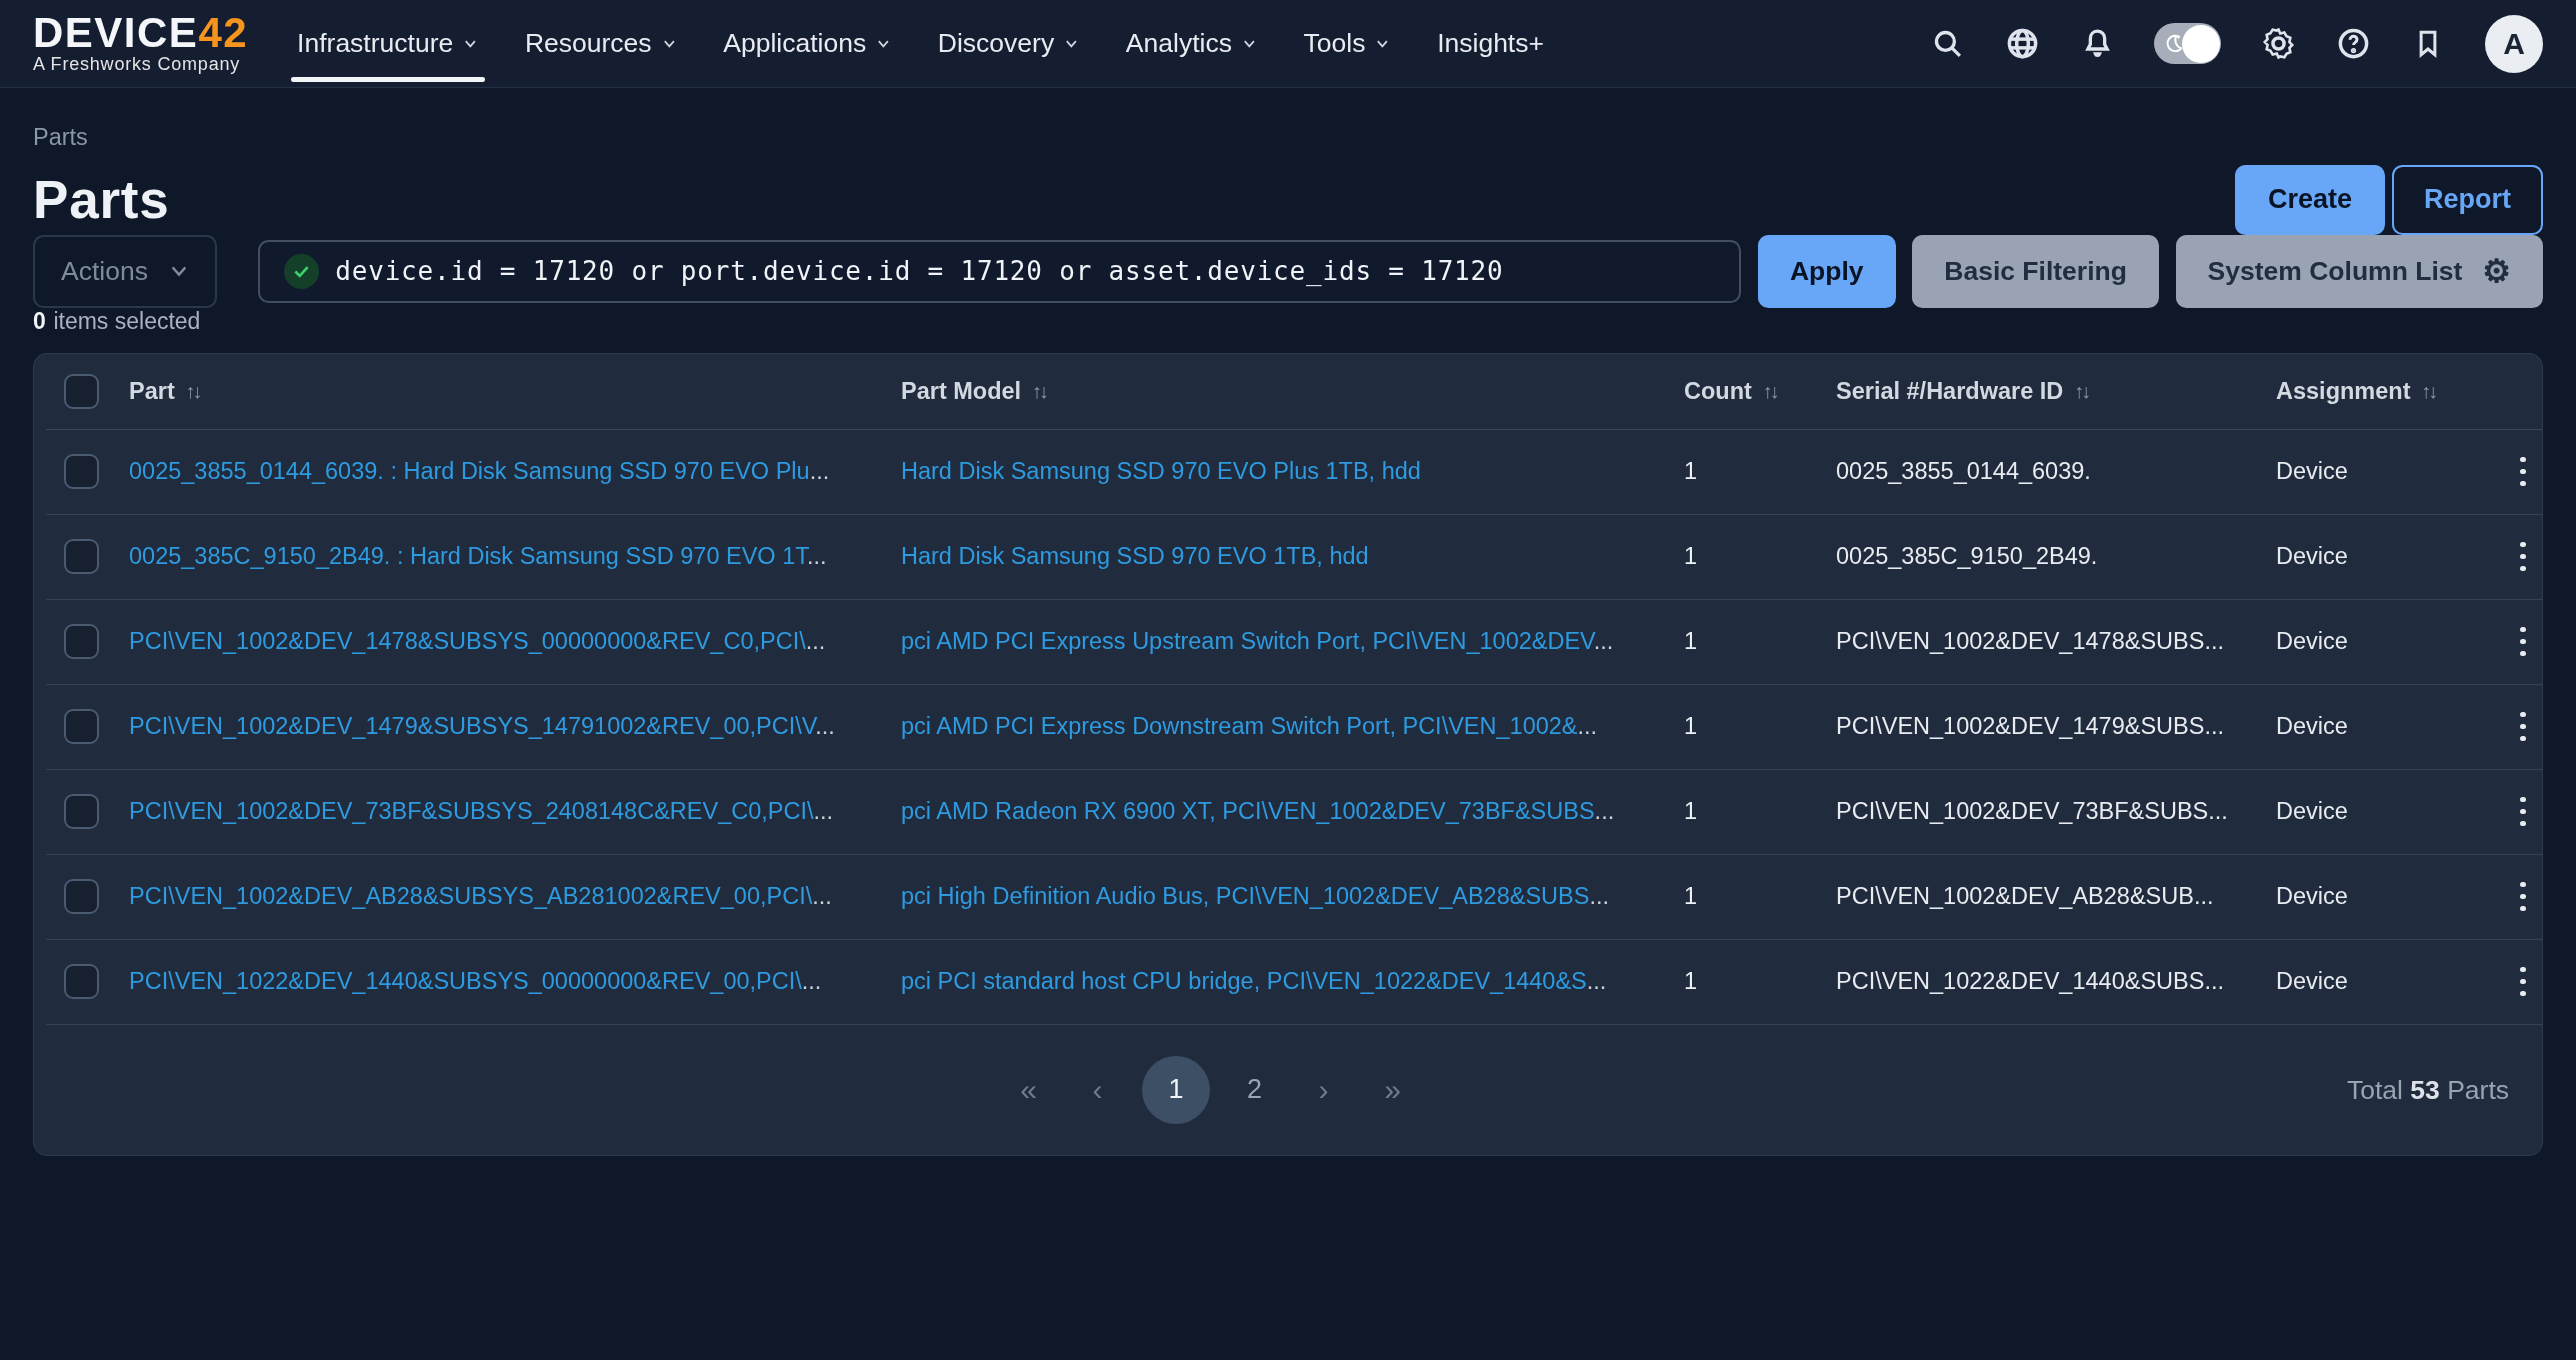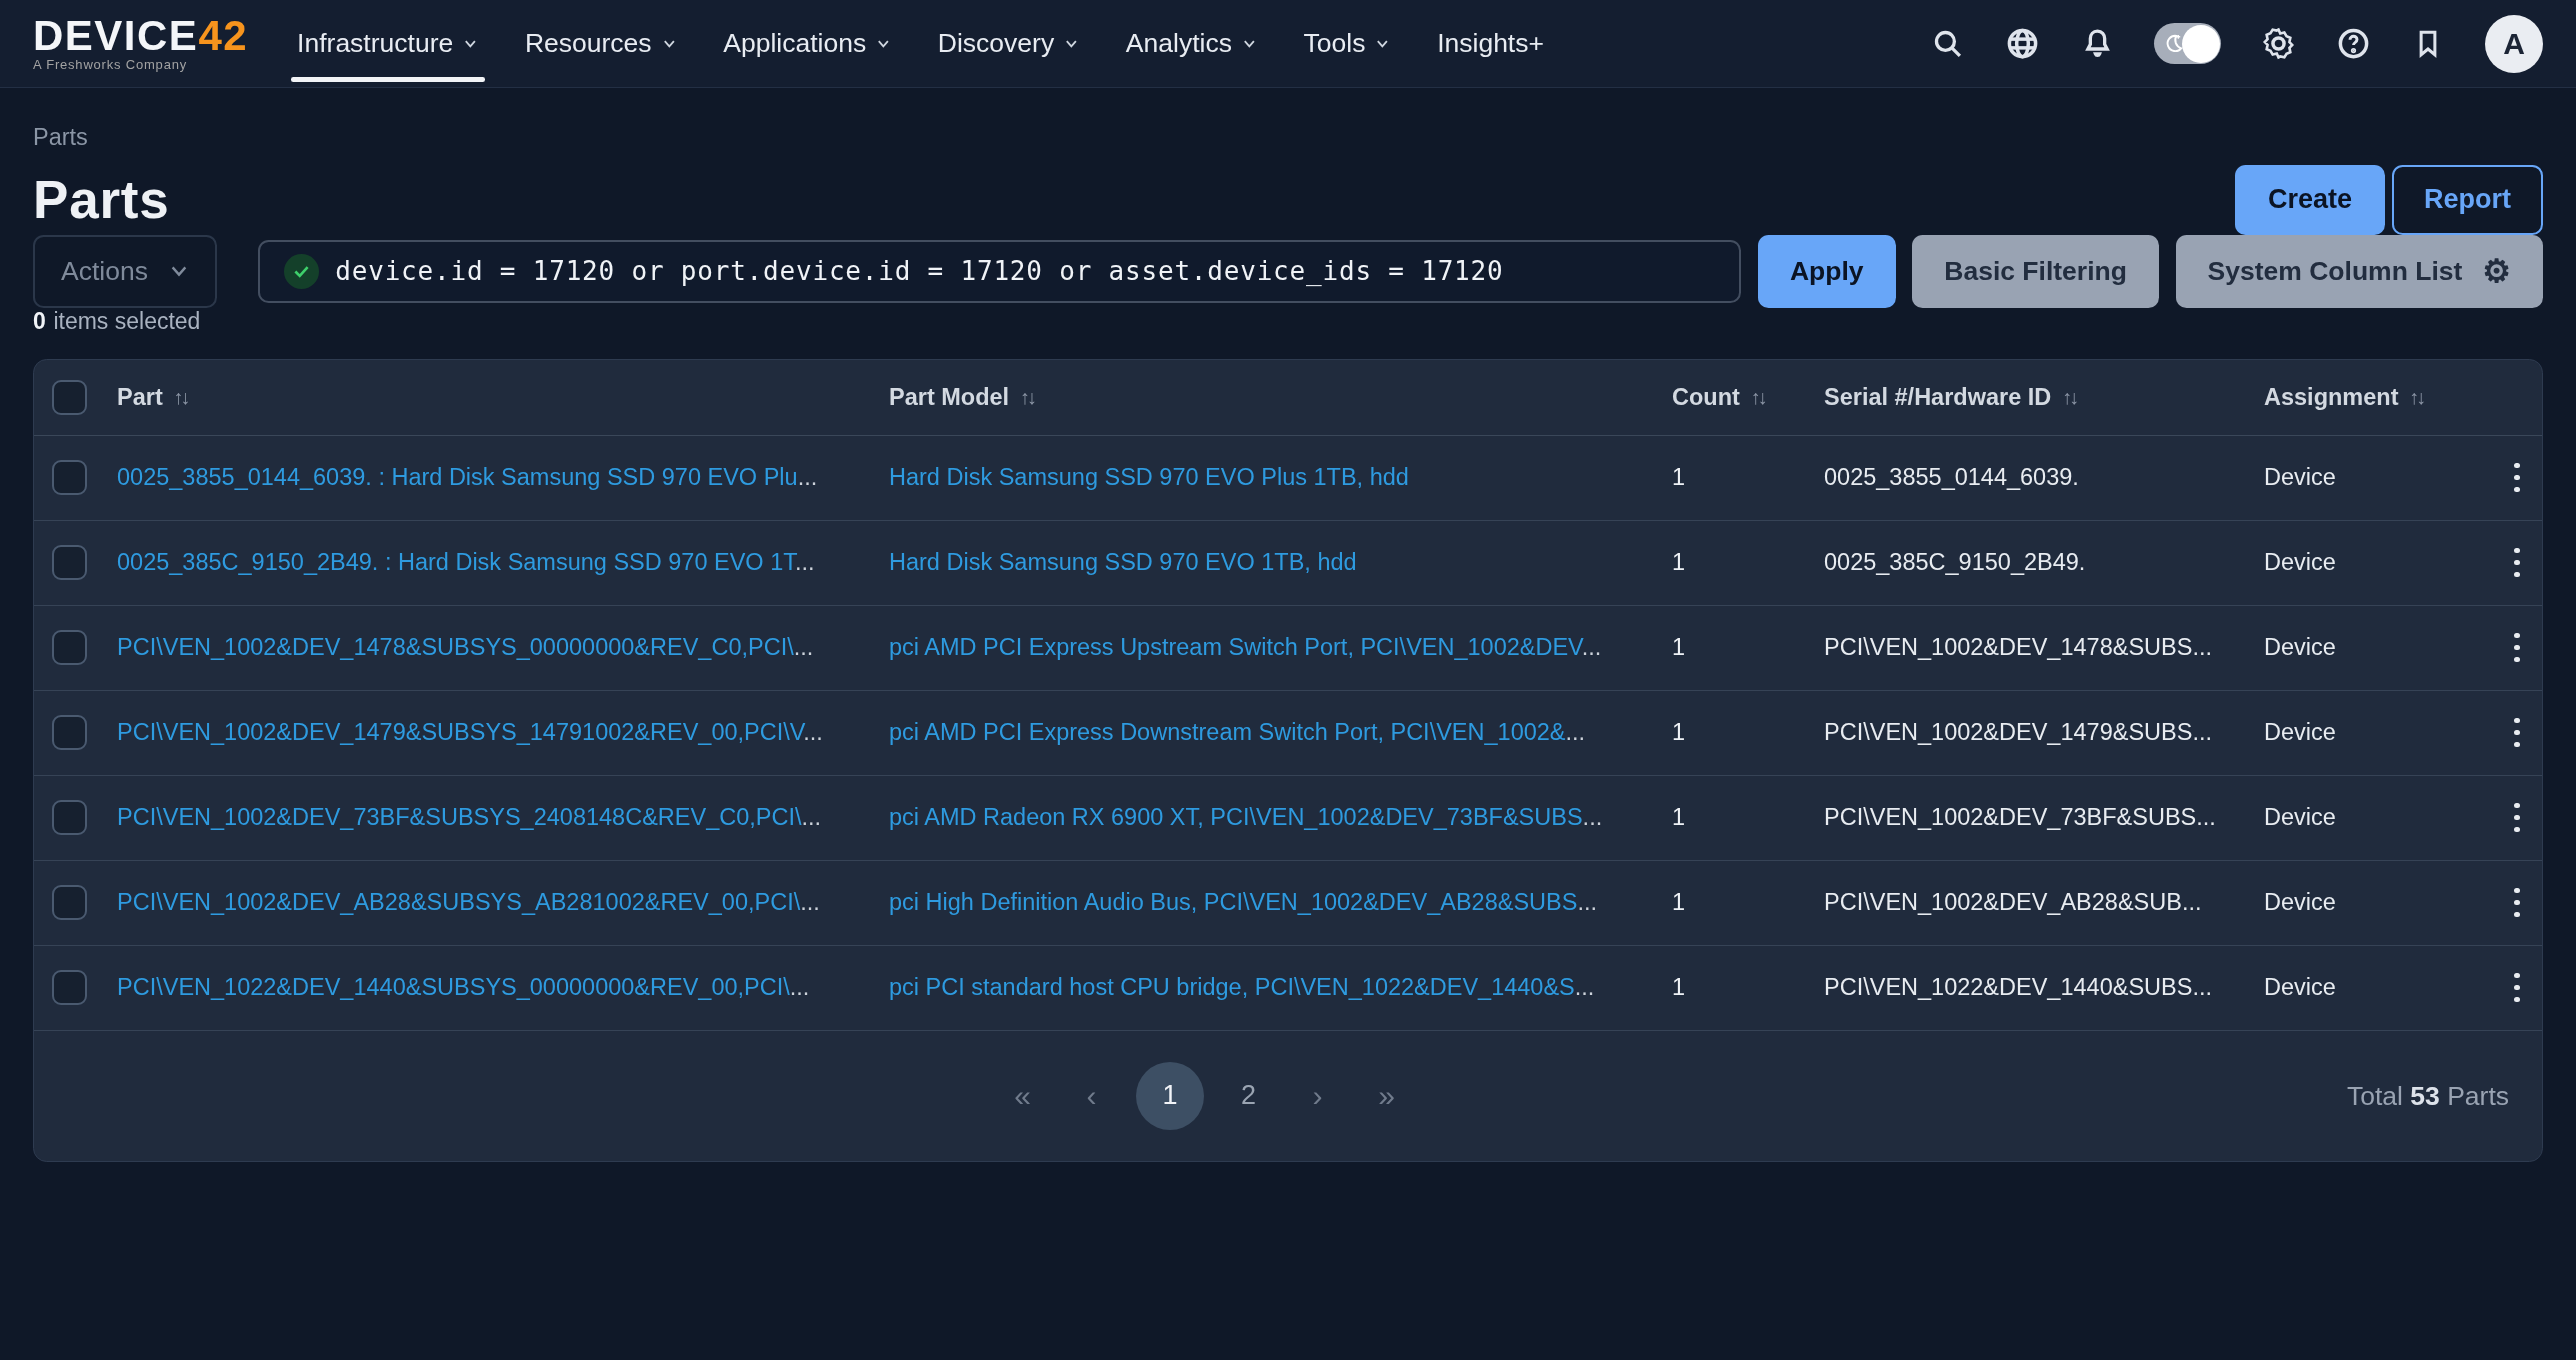--- a/index.html
+++ b/index.html
@@ -12,21 +12,21 @@
   }
   
   .topnav {
     height:88px; background:#141e30; border-bottom:1.5px solid #232f44;
     display:flex; align-items:center; padding:0 33px;
   }
   .logo { display:flex; flex-direction:column; margin-right:49px; }
   .logo-line1 { font-size:42px; font-weight:800; letter-spacing:1.5px; line-height:1; }
   .logo-device { color:#f4f6f9; }
   .logo-42 { color:#f7941d; }
-  .logo-tagline { font-size:13px; color:#a3a3a3; margin-top:0; letter-spacing:0.8px; }
+  .logo-tagline { font-size:18px; color:#e5e5e5; margin-top:0; letter-spacing:0.8px; }
   .nav-items { display:flex; align-items:center; gap:46px; }
   .nav-item { display:flex; align-items:center; gap:9px; font-size:26.5px; color:#e8ecf2; cursor:pointer; position:relative; }
   .nav-item.active::after {
     content:""; position:absolute; left:-6px; right:-6px; bottom:-23px; height:4.6px;
     background:#f2f4f7; border-radius:2.3px;
   }
   .nav-item svg { stroke:#cfd6df; }
   .nav-right { margin-left:auto; display:flex; align-items:center; gap:39px; }
   .icon-btn { width:36px; height:36px; display:flex; align-items:center; justify-content:center; cursor:pointer; }
   .icon-btn svg { stroke:#dfe4ec; fill:none; stroke-width:2.4; }
@@ -69,21 +69,21 @@
   .check-badge svg { stroke:#3ecf6b; fill:none; stroke-width:3; }
   .filter-text { font-family:"DejaVu Sans Mono", monospace; font-size:26px; color:#f0f3f7; white-space:nowrap; letter-spacing:0.8px; }
   .btn-apply { background:#68a6f8; color:#0b1424; font-weight:600; height:73px; padding:0 32px; font-size:26.5px; }
   .btn-gray { background:#99a3b3; color:#222d3f; font-weight:600; height:73px; padding:0 32px; font-size:26.5px; gap:20px; }
   .btn-gray .gear-glyph { font-size:32px; line-height:1; color:#222d3f; }
   
   .selection { font-size:23px; color:#a9b2c0; }
   .selection b { color:#f0f3f7; font-weight:700; margin-right:7.6px; }
   
   .card {
-    margin-top:24px; background:#202b3d; border:1.5px solid #2e3b50; border-radius:13.7px; overflow:hidden;
+    margin-top:18px; background:#202b3d; border:1.5px solid #2e3b50; border-radius:13.7px; overflow:hidden;padding-left:12px;
   }
   .trow { display:grid; grid-template-columns:83px 772px 783px 152px 440px 228px 1fr; align-items:center; }
   .thead { height:76px; border-bottom:1.5px solid #3a4759; }
   .tbody-row { height:85px; border-bottom:1.5px solid #364356; }
   .tbody-row:last-of-type { border-bottom:none; }
   .cell { font-size:23.5px; color:#e2e7ee; white-space:nowrap; overflow:hidden; }
   .c-check { display:flex; justify-content:flex-start; padding-left:18px; overflow:visible; }
   .checkbox {
     width:35px; height:35px; border-radius:9px; border:2.3px solid #4a5a70; background:#16202f; cursor:pointer; display:block;
   }

